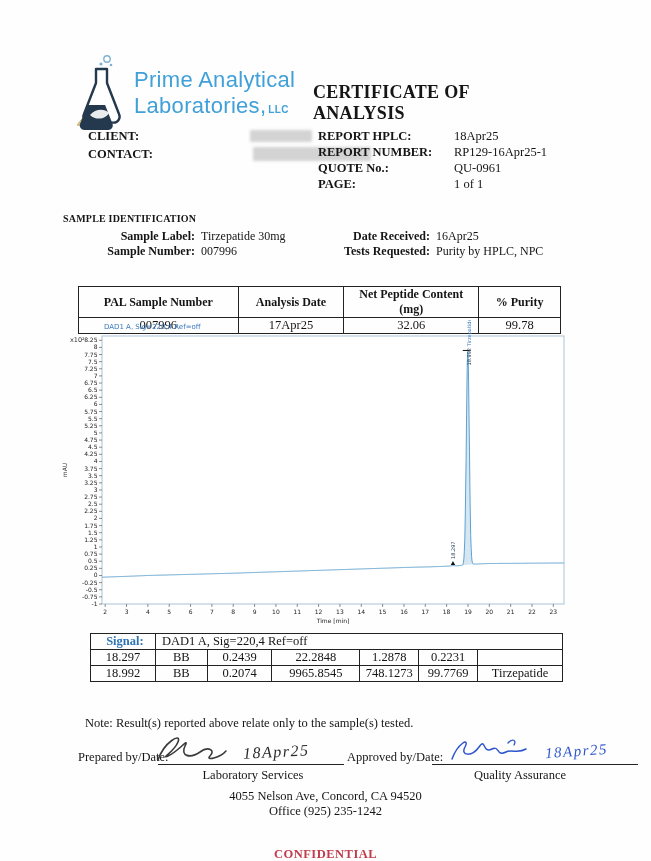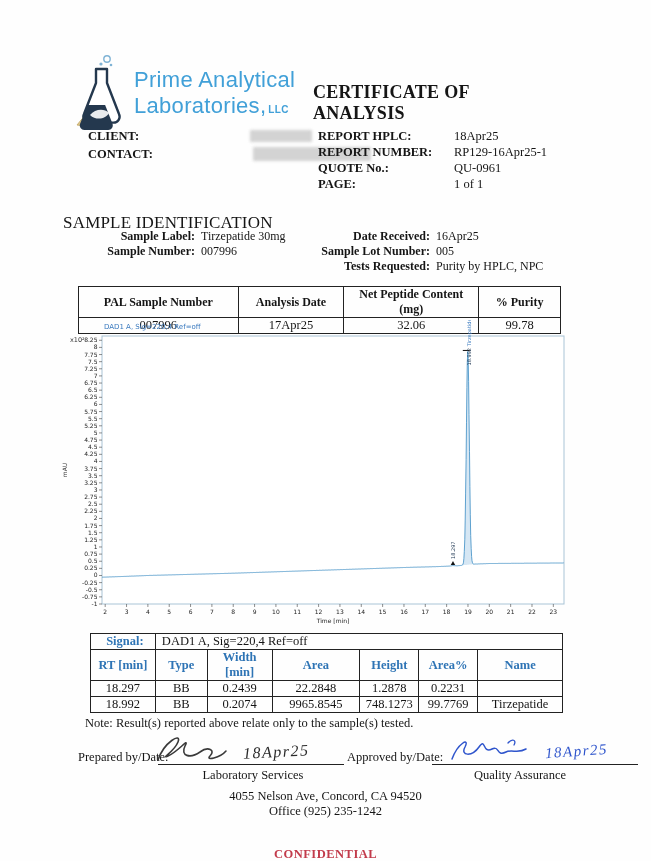--- a/index.html
+++ b/index.html
@@ -18,21 +18,21 @@
   .logo-llc { font-size:10px; color:#41a0d8; font-weight:bold; margin-left:2px; }
 
   .client-block { left:88px; top:128px; font-size:12.5px; line-height:17.5px; }
   .redact { background:#c7c7c7; filter:blur(1.6px); opacity:0.78; border-radius:1px; }
 
   .doc-title { left:313px; top:82px; width:250px; font-size:18px; font-weight:bold; letter-spacing:0.3px; }
 
   .report-block { left:318px; top:128px; font-size:12.5px; line-height:16px; }
   .report-row .rlbl { display:inline-block; width:136px; font-weight:bold; }
 
-  .sid-heading { left:63px; top:213px; font-size:17px; font-weight:normal; letter-spacing:0.2px; }
+  .sid-heading { left:63px; top:213px; font-size:10px; font-weight:bold; letter-spacing:0.2px; }
   .sid-left { left:63px; top:229px; font-size:12px; line-height:15px; }
   .sid-left .slbl { display:inline-block; width:132px; text-align:right; font-weight:bold; margin-right:6px; }
   .sid-right { left:283px; top:229px; font-size:12px; line-height:15px; }
   .sid-right .slbl { display:inline-block; width:147px; text-align:right; font-weight:bold; margin-right:6px; }
 
   table { border-collapse:collapse; }
   .sumtbl { left:78px; top:286px; width:483px; font-size:12.5px; }
   .sumtbl th, .sumtbl td { border:1px solid #222; text-align:center; padding:0 2px; height:15px; }
   .sumtbl th { font-size:12px; }
 
@@ -89,21 +89,20 @@
   <div class="report-row"><span class="rlbl">PAGE:</span><span>1 of 1</span></div>
 </div>
 
 <div class="abs sid-heading">SAMPLE IDENTIFICATION</div>
 <div class="abs sid-left">
   <div><span class="slbl">Sample Label:</span><span>Tirzepatide 30mg</span></div>
   <div><span class="slbl">Sample Number:</span><span>007996</span></div>
 </div>
 <div class="abs sid-right">
   <div><span class="slbl">Date Received:</span><span>16Apr25</span></div>
-  <div><span class="slbl">Sample Lot Number:</span><span>005</span></div>
   <div><span class="slbl">Tests Requested:</span><span>Purity by HPLC, NPC</span></div>
 </div>
 
 <table class="abs sumtbl">
   <colgroup>
       <col style="width:160px">
       <col style="width:106px">
       <col style="width:135px">
       <col style="width:82px">
     </colgroup>
@@ -268,29 +267,20 @@
       <col style="width:59px">
       <col style="width:59px">
       <col style="width:85px">
     </colgroup>
   <tbody>
       <tr class="sigrow">
     <td class="blue b" style="text-align:center">Signal:</td>
     <td colspan="6">DAD1 A, Sig=220,4 Ref=off</td>
   </tr>
   <tr>
-    <th class="blue">RT [min]</th>
-    <th class="blue">Type</th>
-    <th class="blue">Width [min]</th>
-    <th class="blue">Area</th>
-    <th class="blue">Height</th>
-    <th class="blue">Area%</th>
-    <th class="blue">Name</th>
-  </tr>
-  <tr>
     <td>18.297</td>
     <td>BB</td>
     <td>0.2439</td>
     <td>22.2848</td>
     <td>1.2878</td>
     <td>0.2231</td>
     <td></td>
   </tr>
   <tr>
     <td>18.992</td>

